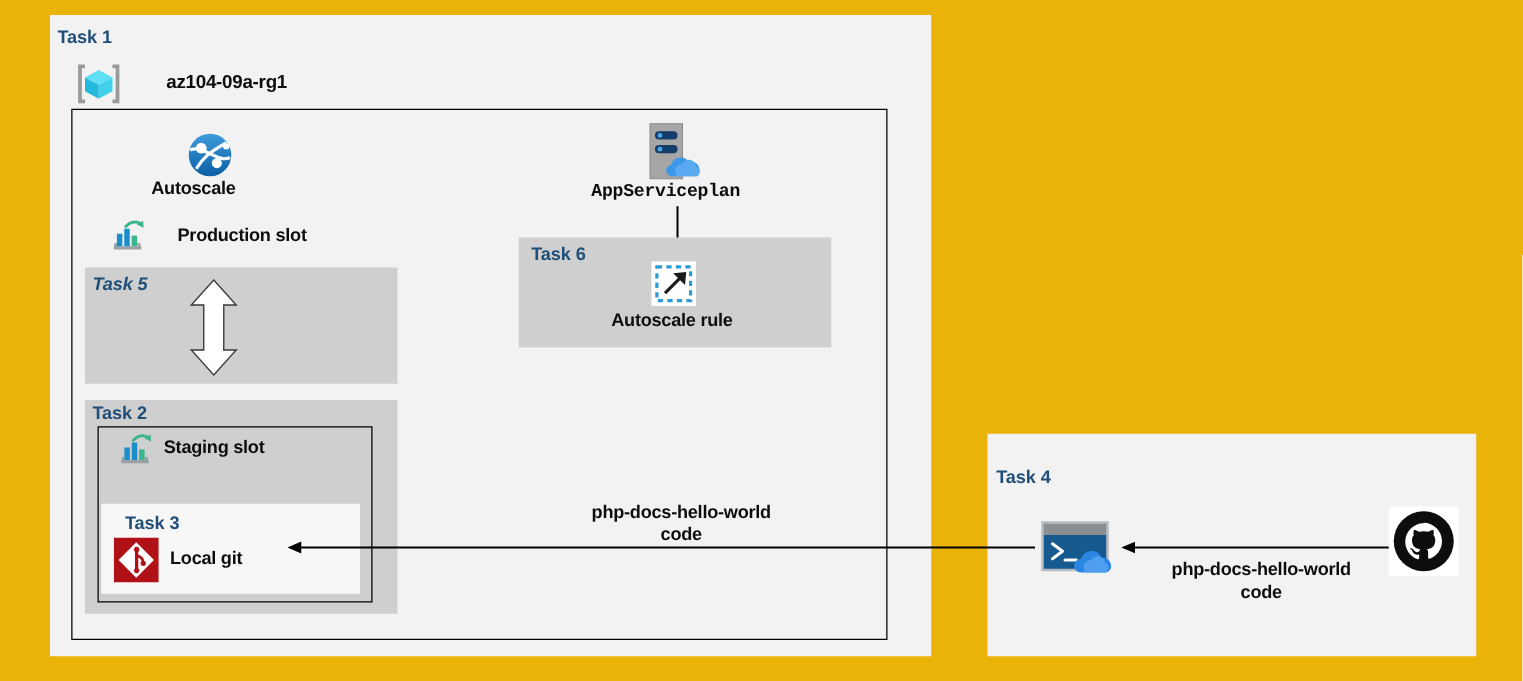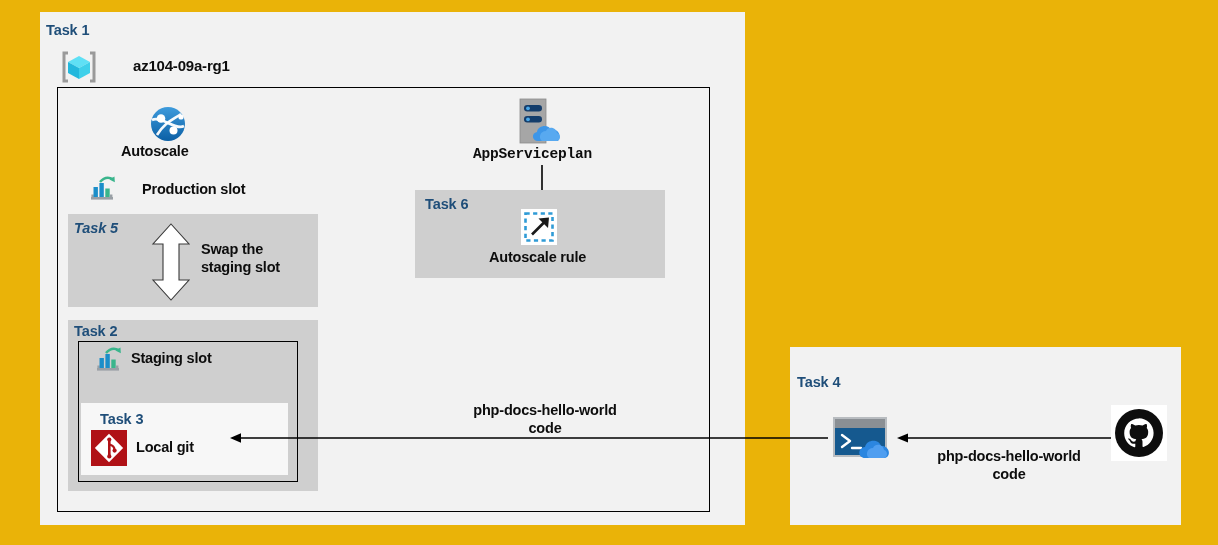--- a/index.html
+++ b/index.html
@@ -127,24 +127,20 @@
   <div class="node-label" style="left:122px; top:181px;margin-left:20px;">Production slot</div>
 
   <div class="panel panel-gray" style="left:68px; top:214px; width:250px; height:93px;"></div>
   <div class="task-label" style="left:74px; top:220px;font-style:italic;">Task 5</div>
 
   <div class="icon" style="left:148px; top:222px; width:46px; height:80px;">
     <svg width="46" height="80" viewBox="0 0 46 80">
       <polygon points="23,2 41,22 31,22 31,58 41,58 23,78 5,58 15,58 15,22 5,22" fill="#ffffff" stroke="#3a3a3a" stroke-width="1.1"></polygon>
     </svg>
   </div>
-  <div class="node-label multiline" style="left:201px; top:241px; width:110px;">
-    <span>Swap the</span><br>
-    <span>staging slot</span>
-  </div>
 
   <div class="panel panel-gray" style="left:68px; top:320px; width:250px; height:171px;"></div>
   <div class="task-label" style="left:74px; top:323px;">Task 2</div>
 
   <div class="panel panel-bordered-gray" style="left:78px; top:341px; width:220px; height:141px; background:#cfcfcf;"></div>
 
   <div class="icon" style="left:94px; top:346px; width:30px; height:28px;">
     <svg width="30" height="28" viewBox="0 0 30 28">
       <rect x="3" y="22" width="22" height="2.6" fill="#9aa0a6"></rect>
       <rect x="3.4" y="19.5" width="2.4" height="3.2" fill="#9aa0a6"></rect>

